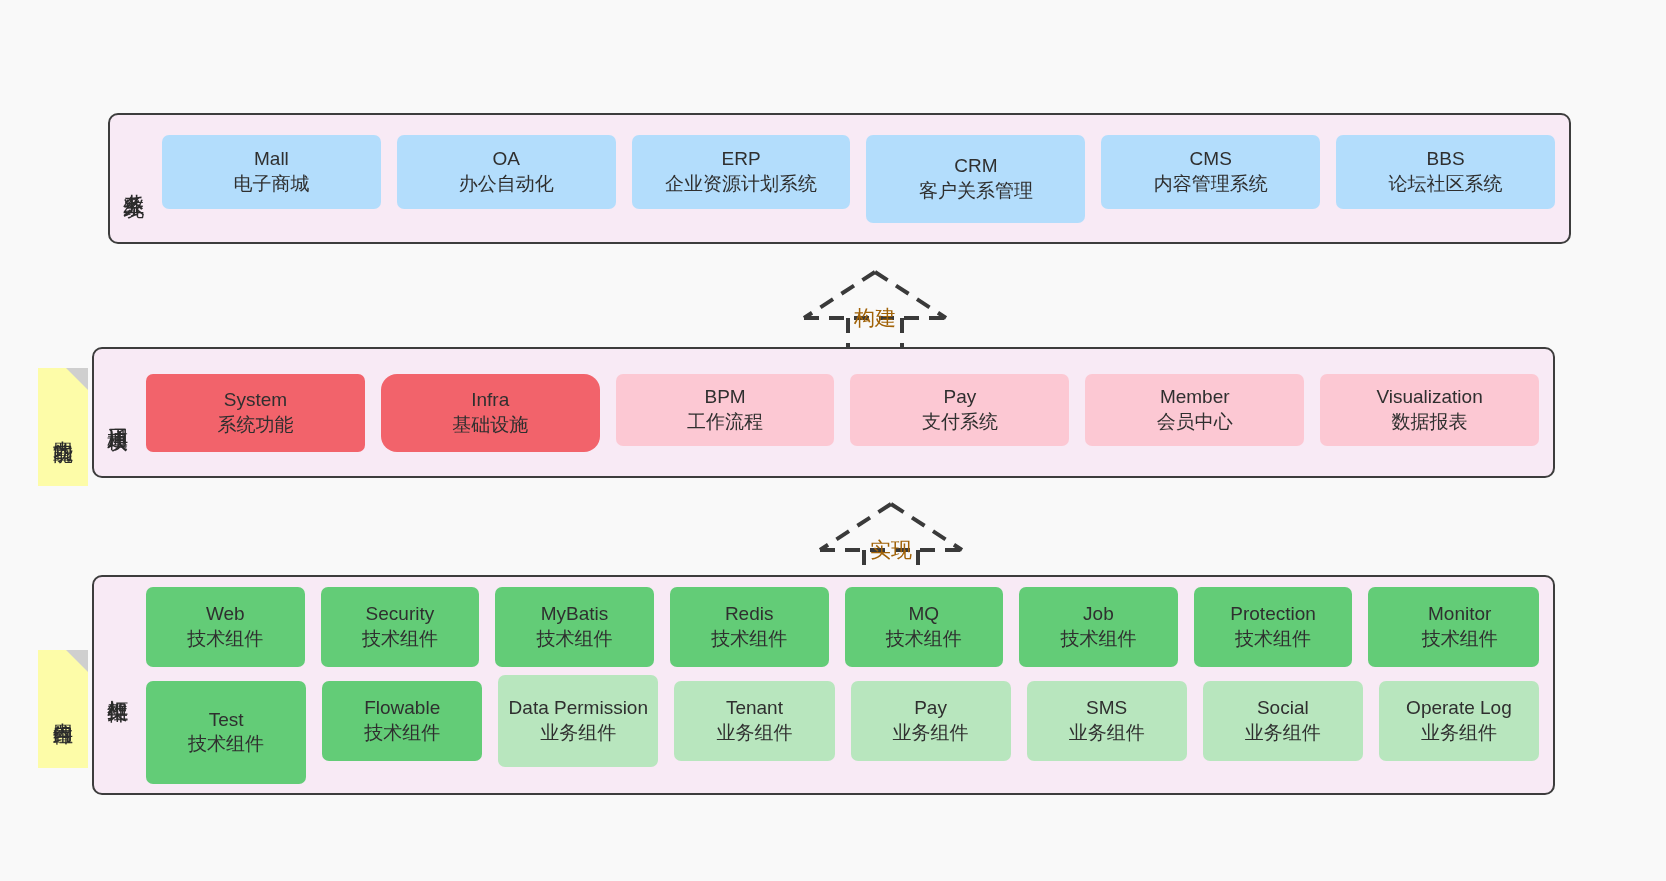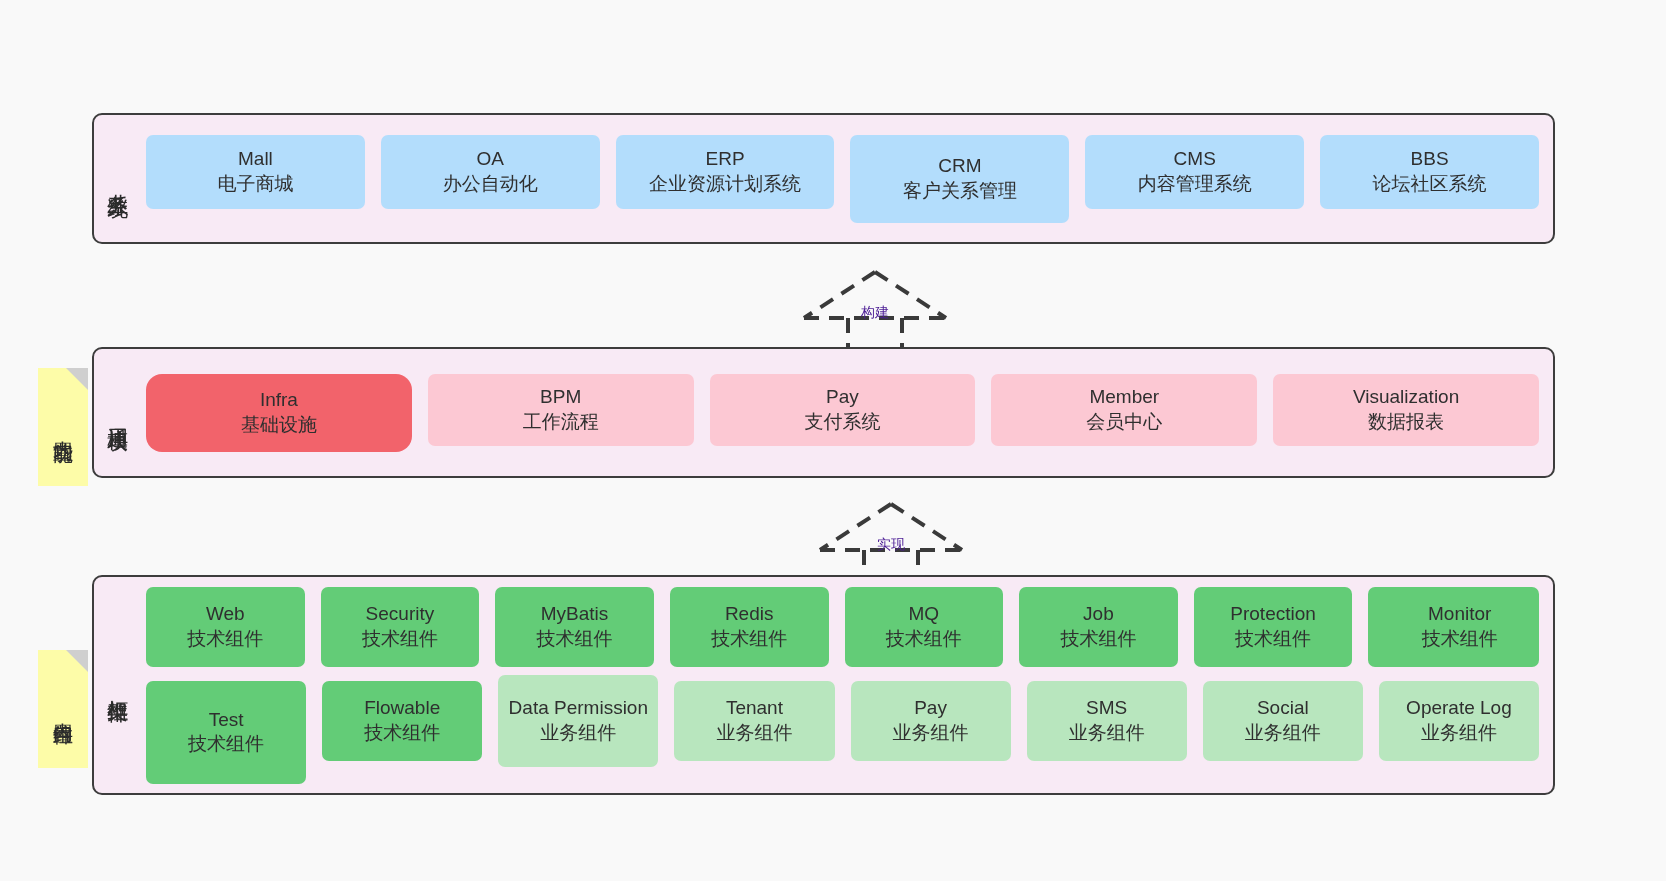--- a/index.html
+++ b/index.html
@@ -113,33 +113,33 @@
 
   
   .arrow {
     position: absolute;
   }
   .arrow svg { display: block; }
   .arrow-label {
     position: absolute;
     left: 50%;
     transform: translateX(-50%);
-    font-size: 14px;
-    color: #4c1d95;
+    font-size: 21px;
+    color: #a16207;
     background: transparent;
     white-space: nowrap;
     text-align: center;
   }
 </style>
 </head>
 <body>
 
 <div id="canvas">
 
-  <div class="layer" id="layer-business" style="left:92px; top:113px; width:1463px; height:131px;">
+  <div class="layer" id="layer-business" style="left:108px; top:113px; width:1463px; height:131px;">
     <div class="layer-title">业务系统</div>
     <div class="layer-body">
       <div class="row">
         <div class="card c-blue" style="height:74px;">
           <span class="t1">Mall</span>
           <span class="t2">电子商城</span>
         </div>
         <div class="card c-blue" style="height:74px;">
           <span class="t1">OA</span>
           <span class="t2">办公自动化</span>
@@ -176,20 +176,24 @@
     <span class="arrow-label" style="top:36px;">构建</span>
   </div>
 
   <div class="note" style="left:38px; top:368px; width:50px; height:118px;">
     <span>内置功能</span>
   </div>
   <div class="layer" id="layer-common" style="left:92px; top:347px; width:1463px; height:131px;">
     <div class="layer-title">通用模块</div>
     <div class="layer-body">
       <div class="row">
+        <div class="card c-red" style="height:78px;">
+          <span class="t1">System</span>
+          <span class="t2">系统功能</span>
+        </div>
         <div class="card c-red" style="height:78px;border-radius:16px;">
           <span class="t1">Infra</span>
           <span class="t2">基础设施</span>
         </div>
         <div class="card c-pink" style="height:72px;">
           <span class="t1">BPM</span>
           <span class="t2">工作流程</span>
         </div>
         <div class="card c-pink" style="height:72px;">
           <span class="t1">Pay</span>

